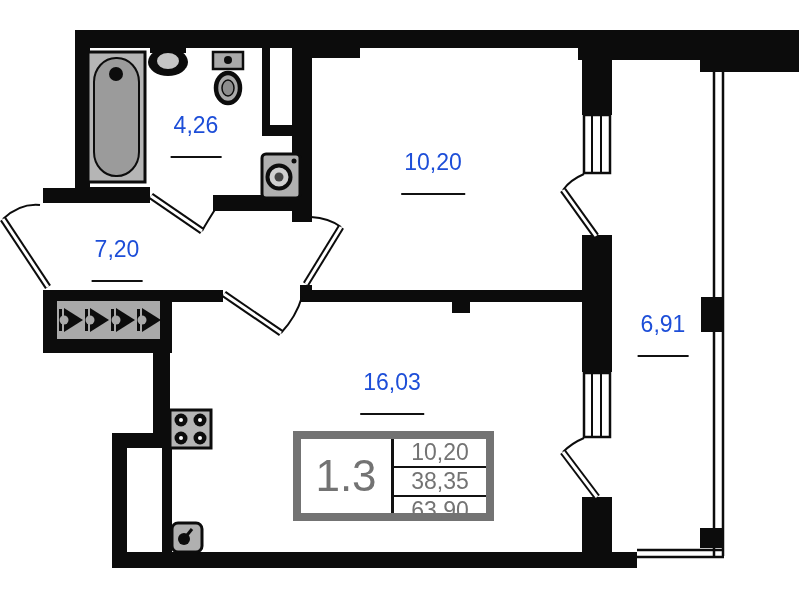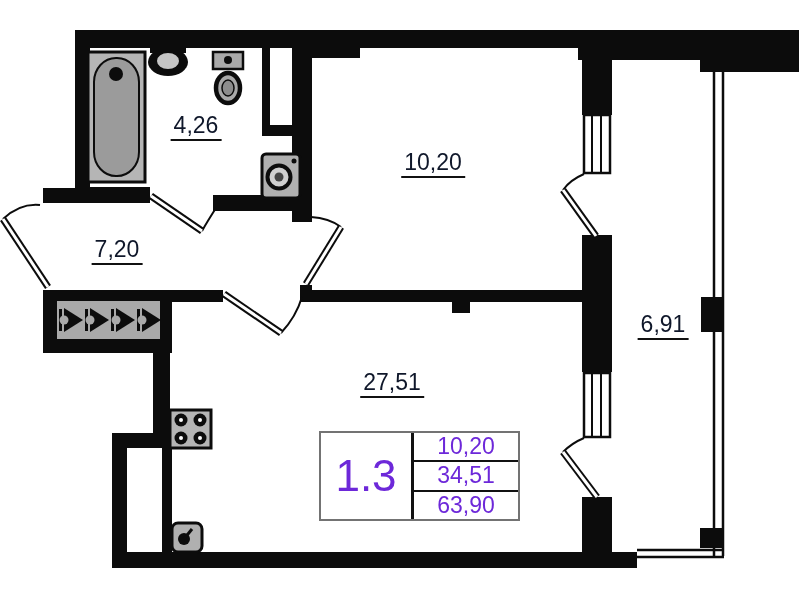--- a/index.html
+++ b/index.html
@@ -3,27 +3,27 @@
 <meta charset="utf-8">
 <style>
   html,body{margin:0;padding:0;background:#fff;}
   .stage{
     position:relative;width:799px;height:600px;background:#ffffff;
     font-family:"Liberation Sans", sans-serif;overflow:hidden;
   }
   .stage svg{position:absolute;left:0;top:0;}
   .room-label{
     position:absolute;transform:translateX(-50%);
-    font-size:23px;color:#0f172a;white-space:nowrap;
-    border-bottom:2px solid #111;padding:0 3px 1px 3px;line-height:1.1;
+    font-size:23px;color:#1d4ed8;white-space:nowrap;
+    border-bottom:2px solid #111;padding:0 3px 18px 3px;line-height:1.1;
   }
   .info-box{
     position:absolute;left:293px;top:431px;width:201px;height:90px;
-    background:#fff;border:2px solid #737373;box-sizing:border-box;
-    display:flex;color:#6d28d9;margin-left:26px;
+    background:#fff;border:8px solid #737373;box-sizing:border-box;
+    display:flex;color:#737373;
   }
   .info-box .unit-cell{
     flex:0 0 90px;border-right:3px solid #111;display:flex;
     align-items:center;justify-content:center;font-size:44px;
   }
   .info-box .rows{flex:1;display:flex;flex-direction:column;}
   .info-box .rows .row{
     flex:1;display:flex;align-items:center;justify-content:center;
     font-size:23px;border-bottom:2px solid #111;
   }
@@ -195,25 +195,25 @@
       <line x1="714" y1="60" x2="714" y2="556"></line>
       <line x1="723" y1="72" x2="723" y2="556"></line>
       <line x1="637" y1="550" x2="724" y2="550"></line>
       <line x1="637" y1="557" x2="724" y2="557"></line>
     </g>
   </svg>
 
   <div class="room-label" style="left:196px;top:113px;">4,26</div>
   <div class="room-label" style="left:117px;top:237px;">7,20</div>
   <div class="room-label" style="left:433px;top:150px;">10,20</div>
-  <div class="room-label" style="left:392px;top:370px;">27,51</div>
+  <div class="room-label" style="left:392px;top:370px;">16,03</div>
   <div class="room-label" style="left:663px;top:312px;">6,91</div>
 
   <div class="info-box">
     <div class="unit-cell">1.3</div>
     <div class="rows">
       <div class="row">10,20</div>
-      <div class="row">34,51</div>
+      <div class="row">38,35</div>
       <div class="row">63,90</div>
     </div>
   </div>
 
 </div>
 
 </body></html>

